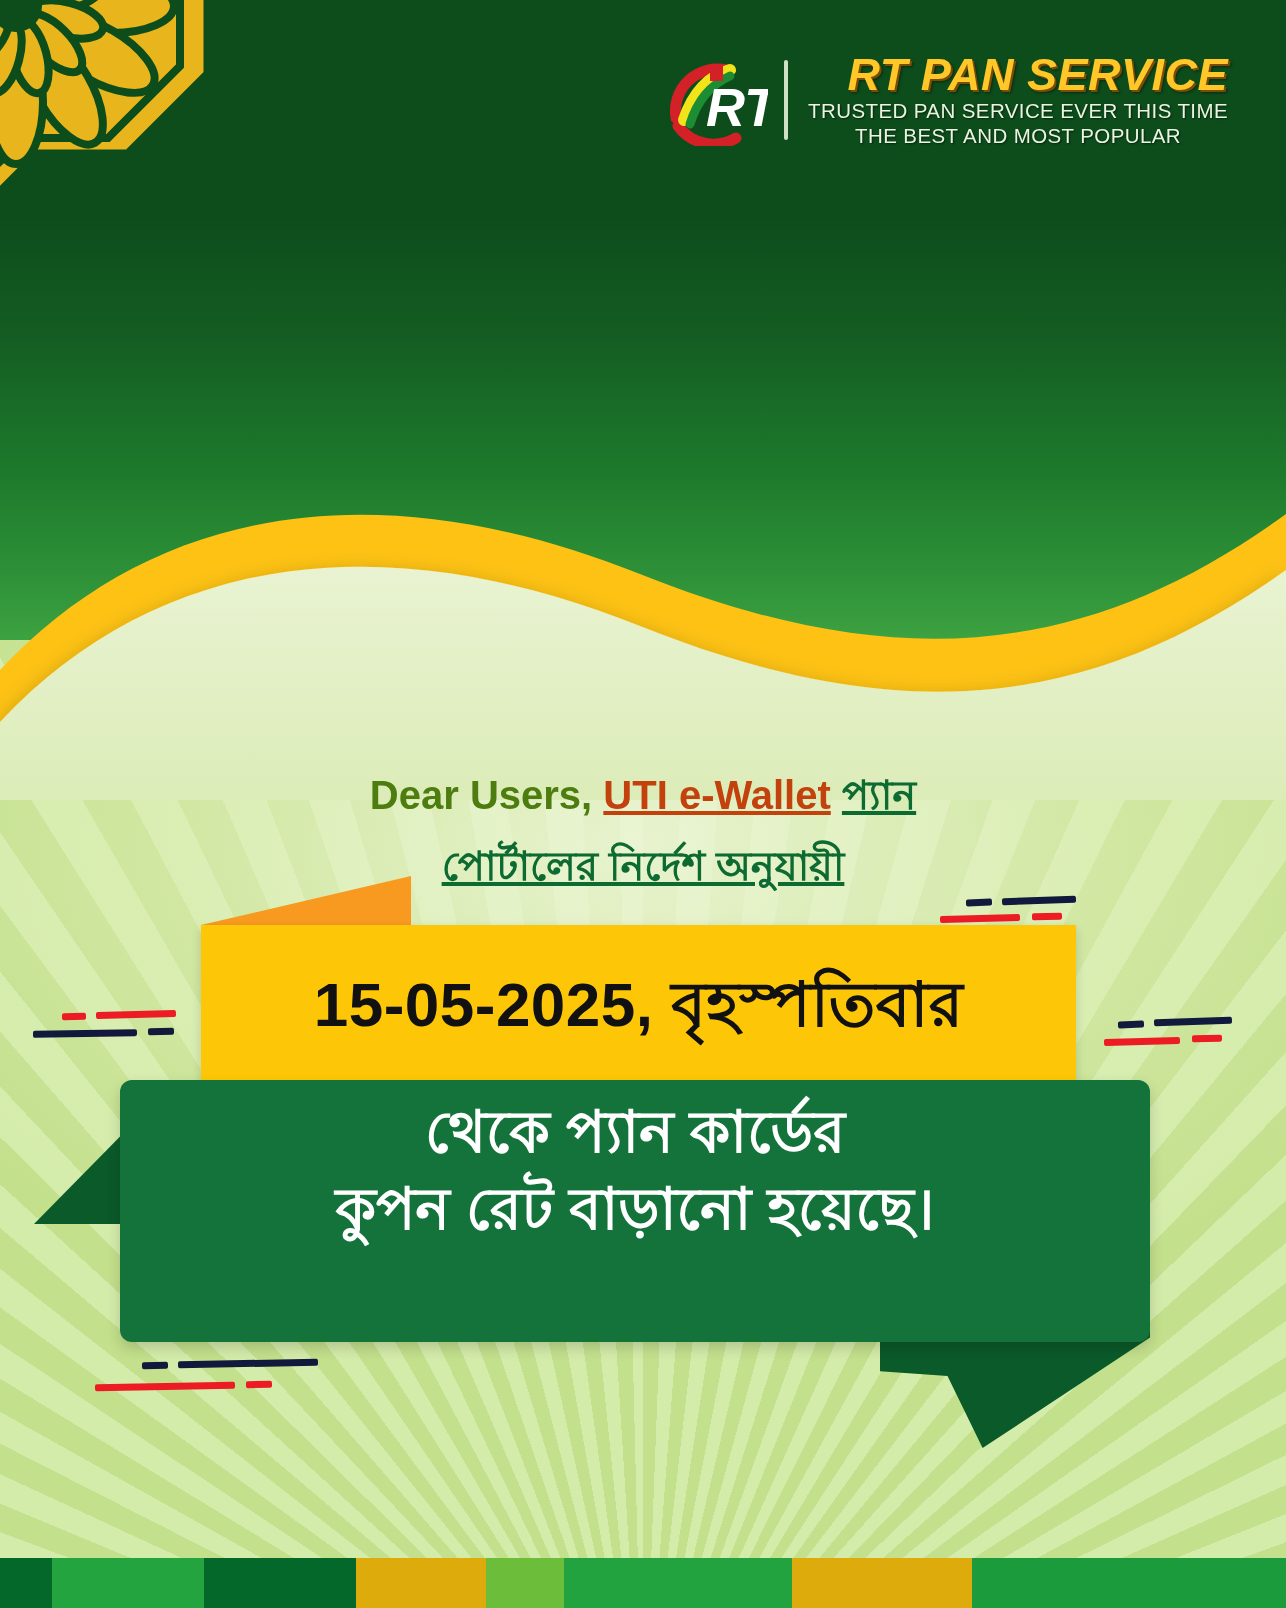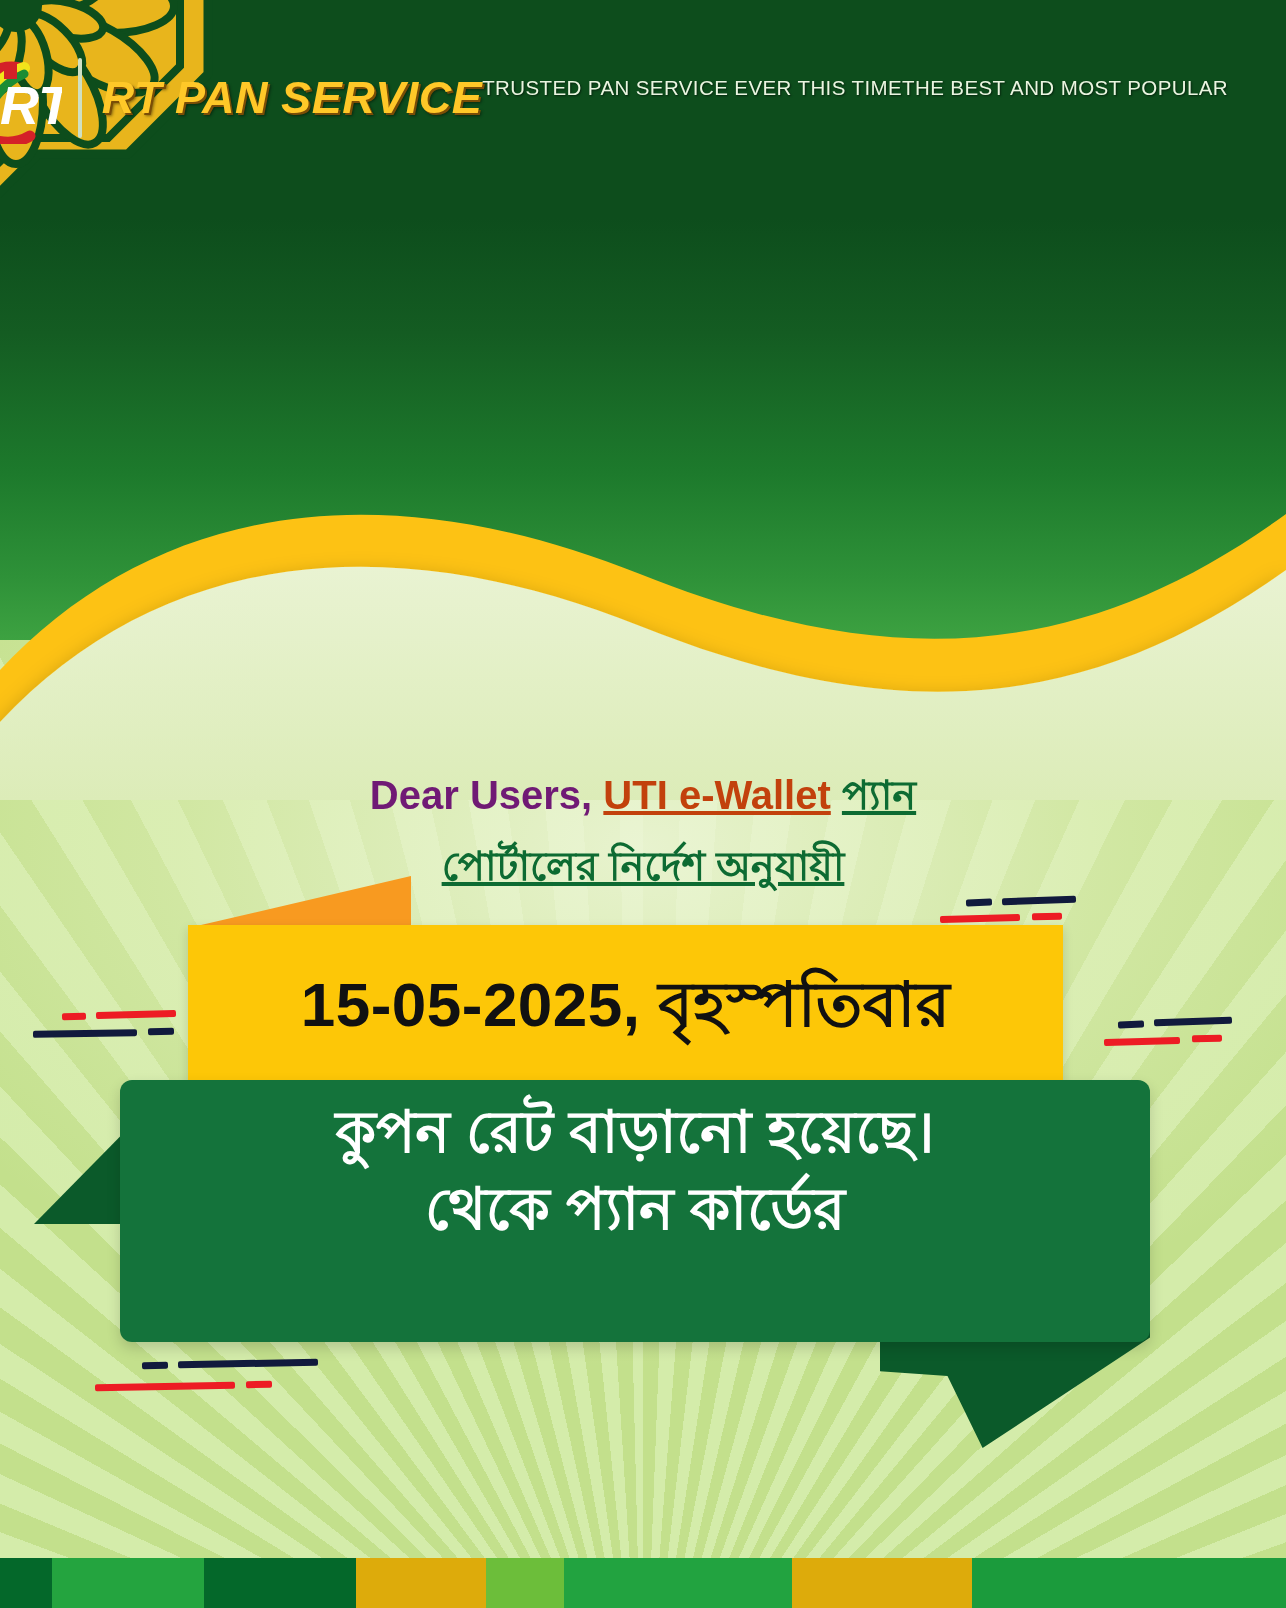--- a/index.html
+++ b/index.html
@@ -52,21 +52,21 @@
   .logo-block {
     position:absolute; right:58px; top:52px;
     display:flex; align-items:center; gap:16px;
   }
   .logo-mark { width:104px; height:92px; flex:0 0 auto; }
   .logo-sep {
     width:4px; height:80px;
     background:#cfe0c4; border-radius:2px;
     margin-right:4px;
   }
-  .logo-text { display:flex; flex-direction:row; align-items:flex-start; }
+  .logo-text { display:flex; flex-direction:column; align-items:flex-end; }
   .brand-name {
     font-size:45px; font-weight:bold; font-style:italic;
     letter-spacing:.5px; color:#ffc828;
     text-shadow:2px 2px 0 #7a4d06, 3px 3px 3px rgba(0,0,0,.45);
     line-height:1.02; white-space:nowrap;
   }
   .brand-tag {
     font-size:20.5px; color:#eaf5e0; letter-spacing:.4px;
     line-height:1.22; text-align:center; white-space:nowrap;
     text-shadow:1px 1px 2px rgba(0,0,0,.55);
@@ -86,32 +86,32 @@
   
   .wave { position:absolute; left:0; top:470px; width:1286px; height:330px; }
 
   
   .intro {
     position:absolute; left:0; top:770px; width:1286px;
     text-align:center; line-height:1.28;
   }
   .intro-l1 { font-size:40px; font-weight:bold; white-space:nowrap; }
   .intro-l2 { font-size:40px; font-weight:bold; white-space:nowrap; margin-top:20px; }
-  .t-blue  { color:#701a75;margin-top:40px; }
+  .t-blue  { color:#4d7c0f;margin-top:40px; }
   .t-red   { color:#c2410c;text-decoration:underline; }
   .t-green { color:#0d6b32;text-decoration:underline; }
 
   
   .dash { position:absolute; height:7px; border-radius:2px; }
   .dash.red  { background:#ed1c24; }
   .dash.navy { background:#111a3d; }
 
   
   .date-banner {
-    position:absolute; left:188px; top:925px;
+    position:absolute; left:201px; top:925px;
     width:875px; height:160px;
     background:#fdc707;
     display:flex; align-items:center; justify-content:center;
     box-shadow:0 4px 10px rgba(0,0,0,.14);
   }
   .date-text {
     font-size:62px; font-weight:bold; color:#111111;
     letter-spacing:.5px; white-space:nowrap; line-height:1;
   }
   .banner-fold {
@@ -281,22 +281,22 @@
   <div class="banner-fold"></div>
   <div class="date-banner">
     <span class="date-text">15-05-2025, বৃহস্পতিবার</span>
   </div>
 
   <div class="ribbon-wrap">
     <div class="ribbon-tail-left"></div>
     <div class="ribbon-tail-right"></div>
     <div class="ribbon-body"></div>
     <div class="ribbon-text">
+      <div>থেকে প্যান কার্ডের</div>
       <div>কুপন রেট বাড়ানো হয়েছে।</div>
-      <div>থেকে প্যান কার্ডের</div>
     </div>
   </div>
 
   <div class="bottom-strip">
       <div class="strip-seg" style="background: rgb(4, 104, 42); width: 52px;"></div>
       <div class="strip-seg" style="background: rgb(36, 164, 63); width: 152px;"></div>
       <div class="strip-seg" style="background: rgb(4, 104, 42); width: 152px;"></div>
       <div class="strip-seg" style="background: rgb(221, 171, 11); width: 130px;"></div>
       <div class="strip-seg" style="background: rgb(108, 190, 58); width: 78px;"></div>
       <div class="strip-seg" style="background: rgb(34, 163, 64); width: 228px;"></div>

